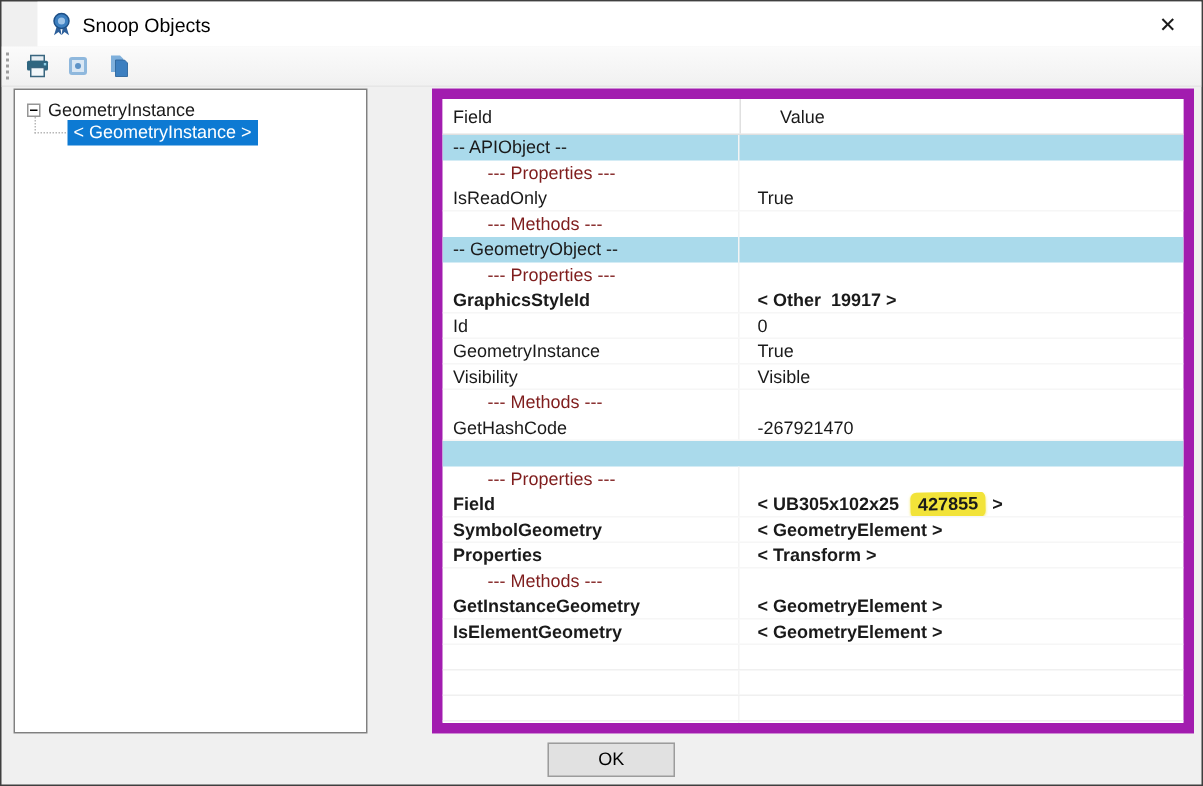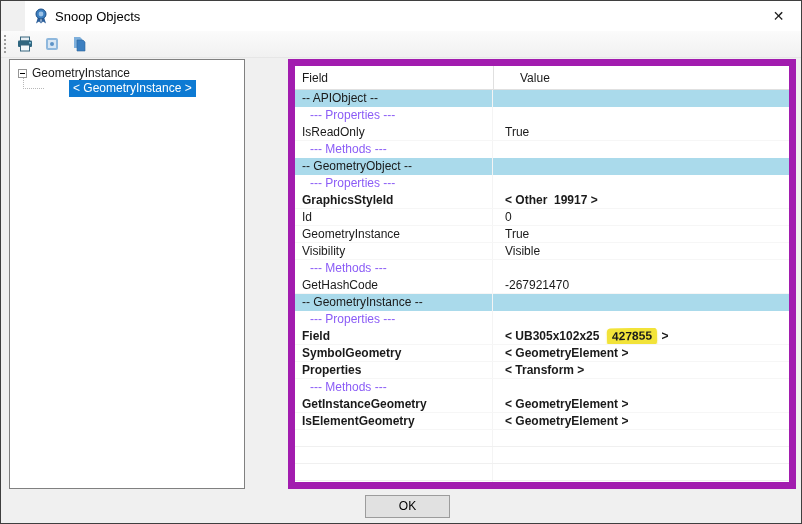--- a/index.html
+++ b/index.html
@@ -50,42 +50,42 @@
   
   .tree-root-row { position:absolute; left:8px; top:6px; display:flex; align-items:center; }
   .expander { width:9px; height:9px; border:1px solid #969696; background:#fff; position:relative; margin-right:5px; flex:0 0 auto; }
   .expander::after { content:""; position:absolute; left:1px; right:1px; top:3px; height:1px; background:#000; }
   .tree-root-label { color:#1a1a1a; white-space:pre; }
   .tree-vline { position:absolute; left:13px; top:18px; height:11px; border-left:1px dotted #b8b8b8; }
   .tree-hline { position:absolute; left:13px; top:28px; width:21px; border-top:1px dotted #b8b8b8; }
   .tree-child {
     position:absolute; left:35px; top:20px;
     color:#fff; background:var(--sel,#0d7ad3);
-    padding:1px 4px 2px 4px; white-space:pre;margin-left:24px;
+    padding:1px 4px 2px 4px; white-space:pre;
   }
 
   
   .grid-header {
     position:relative; height:24px; border-bottom:1px solid #e0e0e0;
     display:flex; align-items:center; background:#fff;
   }
   .grid-header .hdr { white-space:pre; color:#1a1a1a; }
   .hdr-field { padding-left:7px; width:198px; }
   .hdr-value { padding-left:27px; }
   .hdr-divider { position:absolute; left:198px; top:0; bottom:0; width:1px; background:#e0e0e0; }
 
   .grid-row { display:flex; height:17px; line-height:16px; }
   .grid-row .cell { white-space:pre; overflow:hidden; color:#1a1a1a; }
   .field-cell { width:198px; padding-left:7px; border-right:1px solid #f4f4f4; flex:0 0 auto; }
   .value-cell { padding-left:12px; flex:1 1 auto; }
 
   .grid-row.normal, .grid-row.bold, .grid-row.empty { border-bottom:1px solid #f6f6f6; }
   .grid-row.bold .cell { font-weight:bold; }
   .grid-row.category { background:var(--cat,#aadaeb); }
-  .grid-row.separator .field-cell { padding-left:15px; color:#8b5cf6; }
+  .grid-row.separator .field-cell { padding-left:30px; color:#7f1d1d; }
   .grid-row.empty { border-bottom:1px solid #f0f0f0; }
 
   .hl {
     display:inline-block; background:var(--hl,#f2e339);
     padding:0 5px 1px 5px; margin:0 1px; border-radius:4px;
     transform:rotate(-1.2deg); box-shadow:0 1px 2px rgba(242,227,57,.8);
   }
 
   
   .ok-btn {
@@ -196,21 +196,20 @@
         </div>
         <div class="grid-row separator">
           <span class="cell field-cell">--- Methods ---</span>
           <span class="cell value-cell"></span>
         </div>
         <div class="grid-row normal">
           <span class="cell field-cell">GetHashCode</span>
           <span class="cell value-cell">-267921470</span>
         </div>
         <div class="grid-row category">
-          <span class="cell field-cell">-- GeometryInstance --</span>
           <span class="cell value-cell"></span>
         </div>
         <div class="grid-row separator">
           <span class="cell field-cell">--- Properties ---</span>
           <span class="cell value-cell"></span>
         </div>
         <div class="grid-row bold">
           <span class="cell field-cell">Field</span>
           <span class="cell value-cell"><span>&lt; UB305x102x25  </span><span class="hl">427855</span><span> &gt;</span></span>
         </div>

